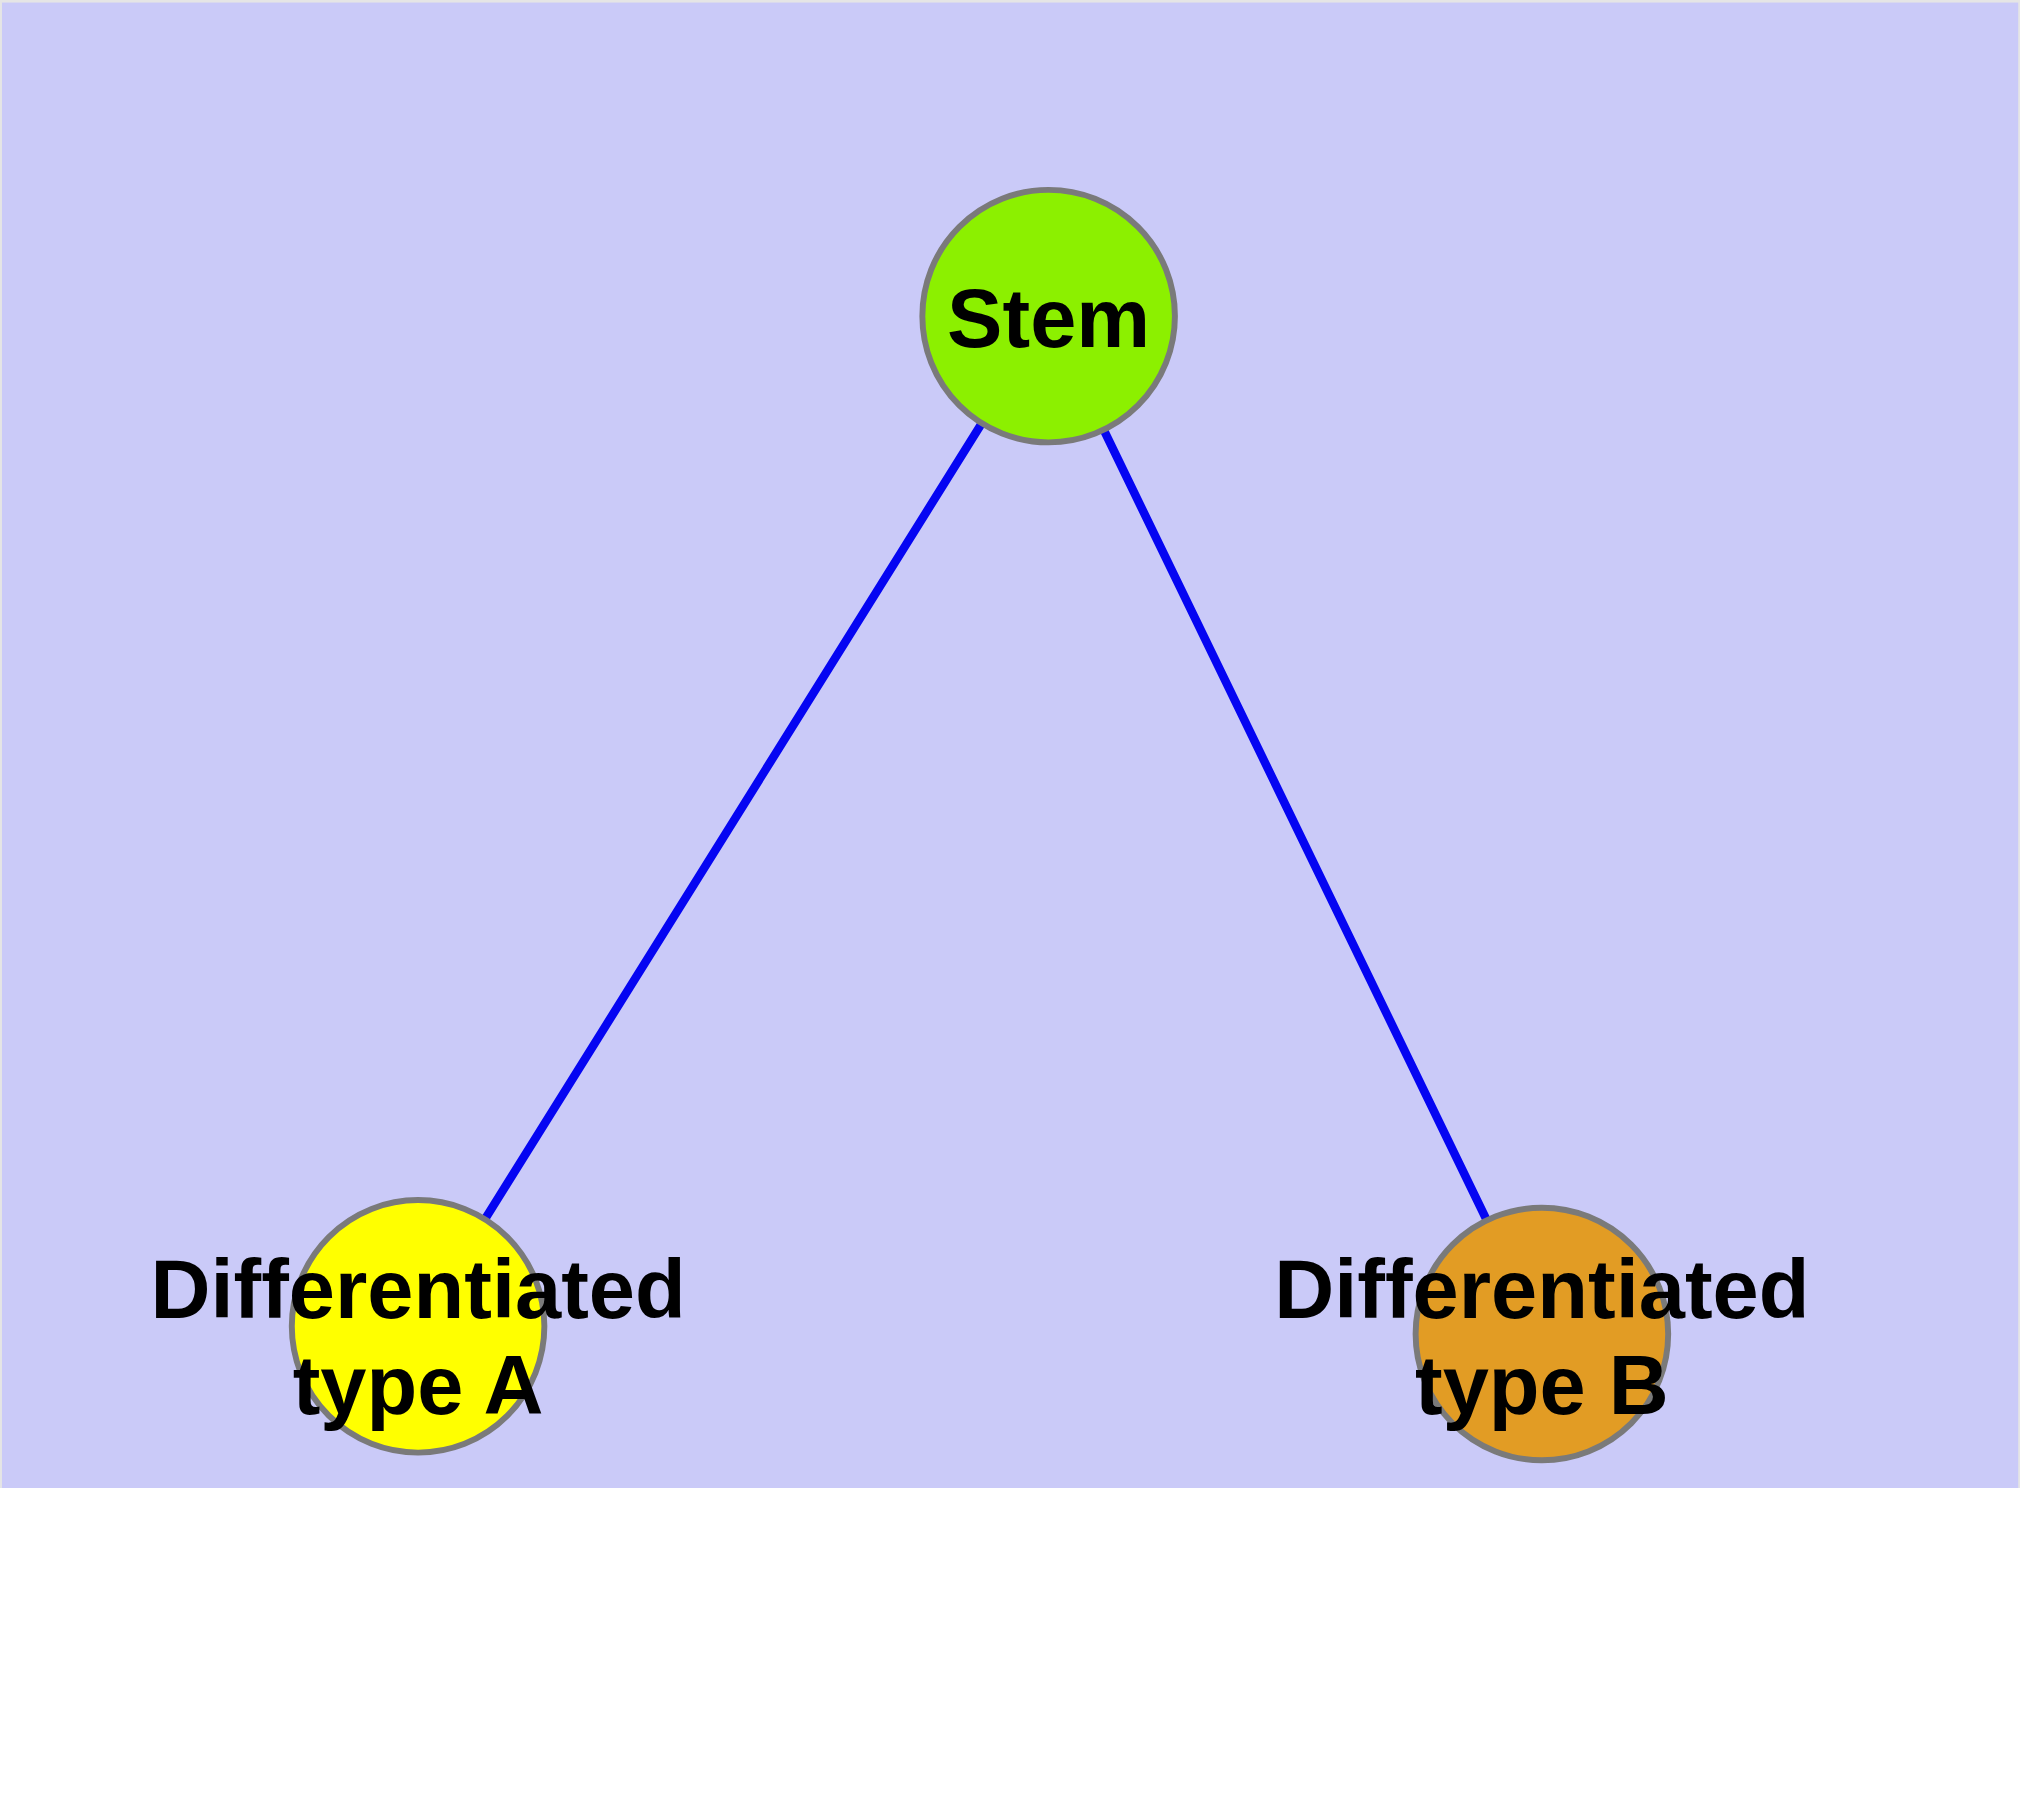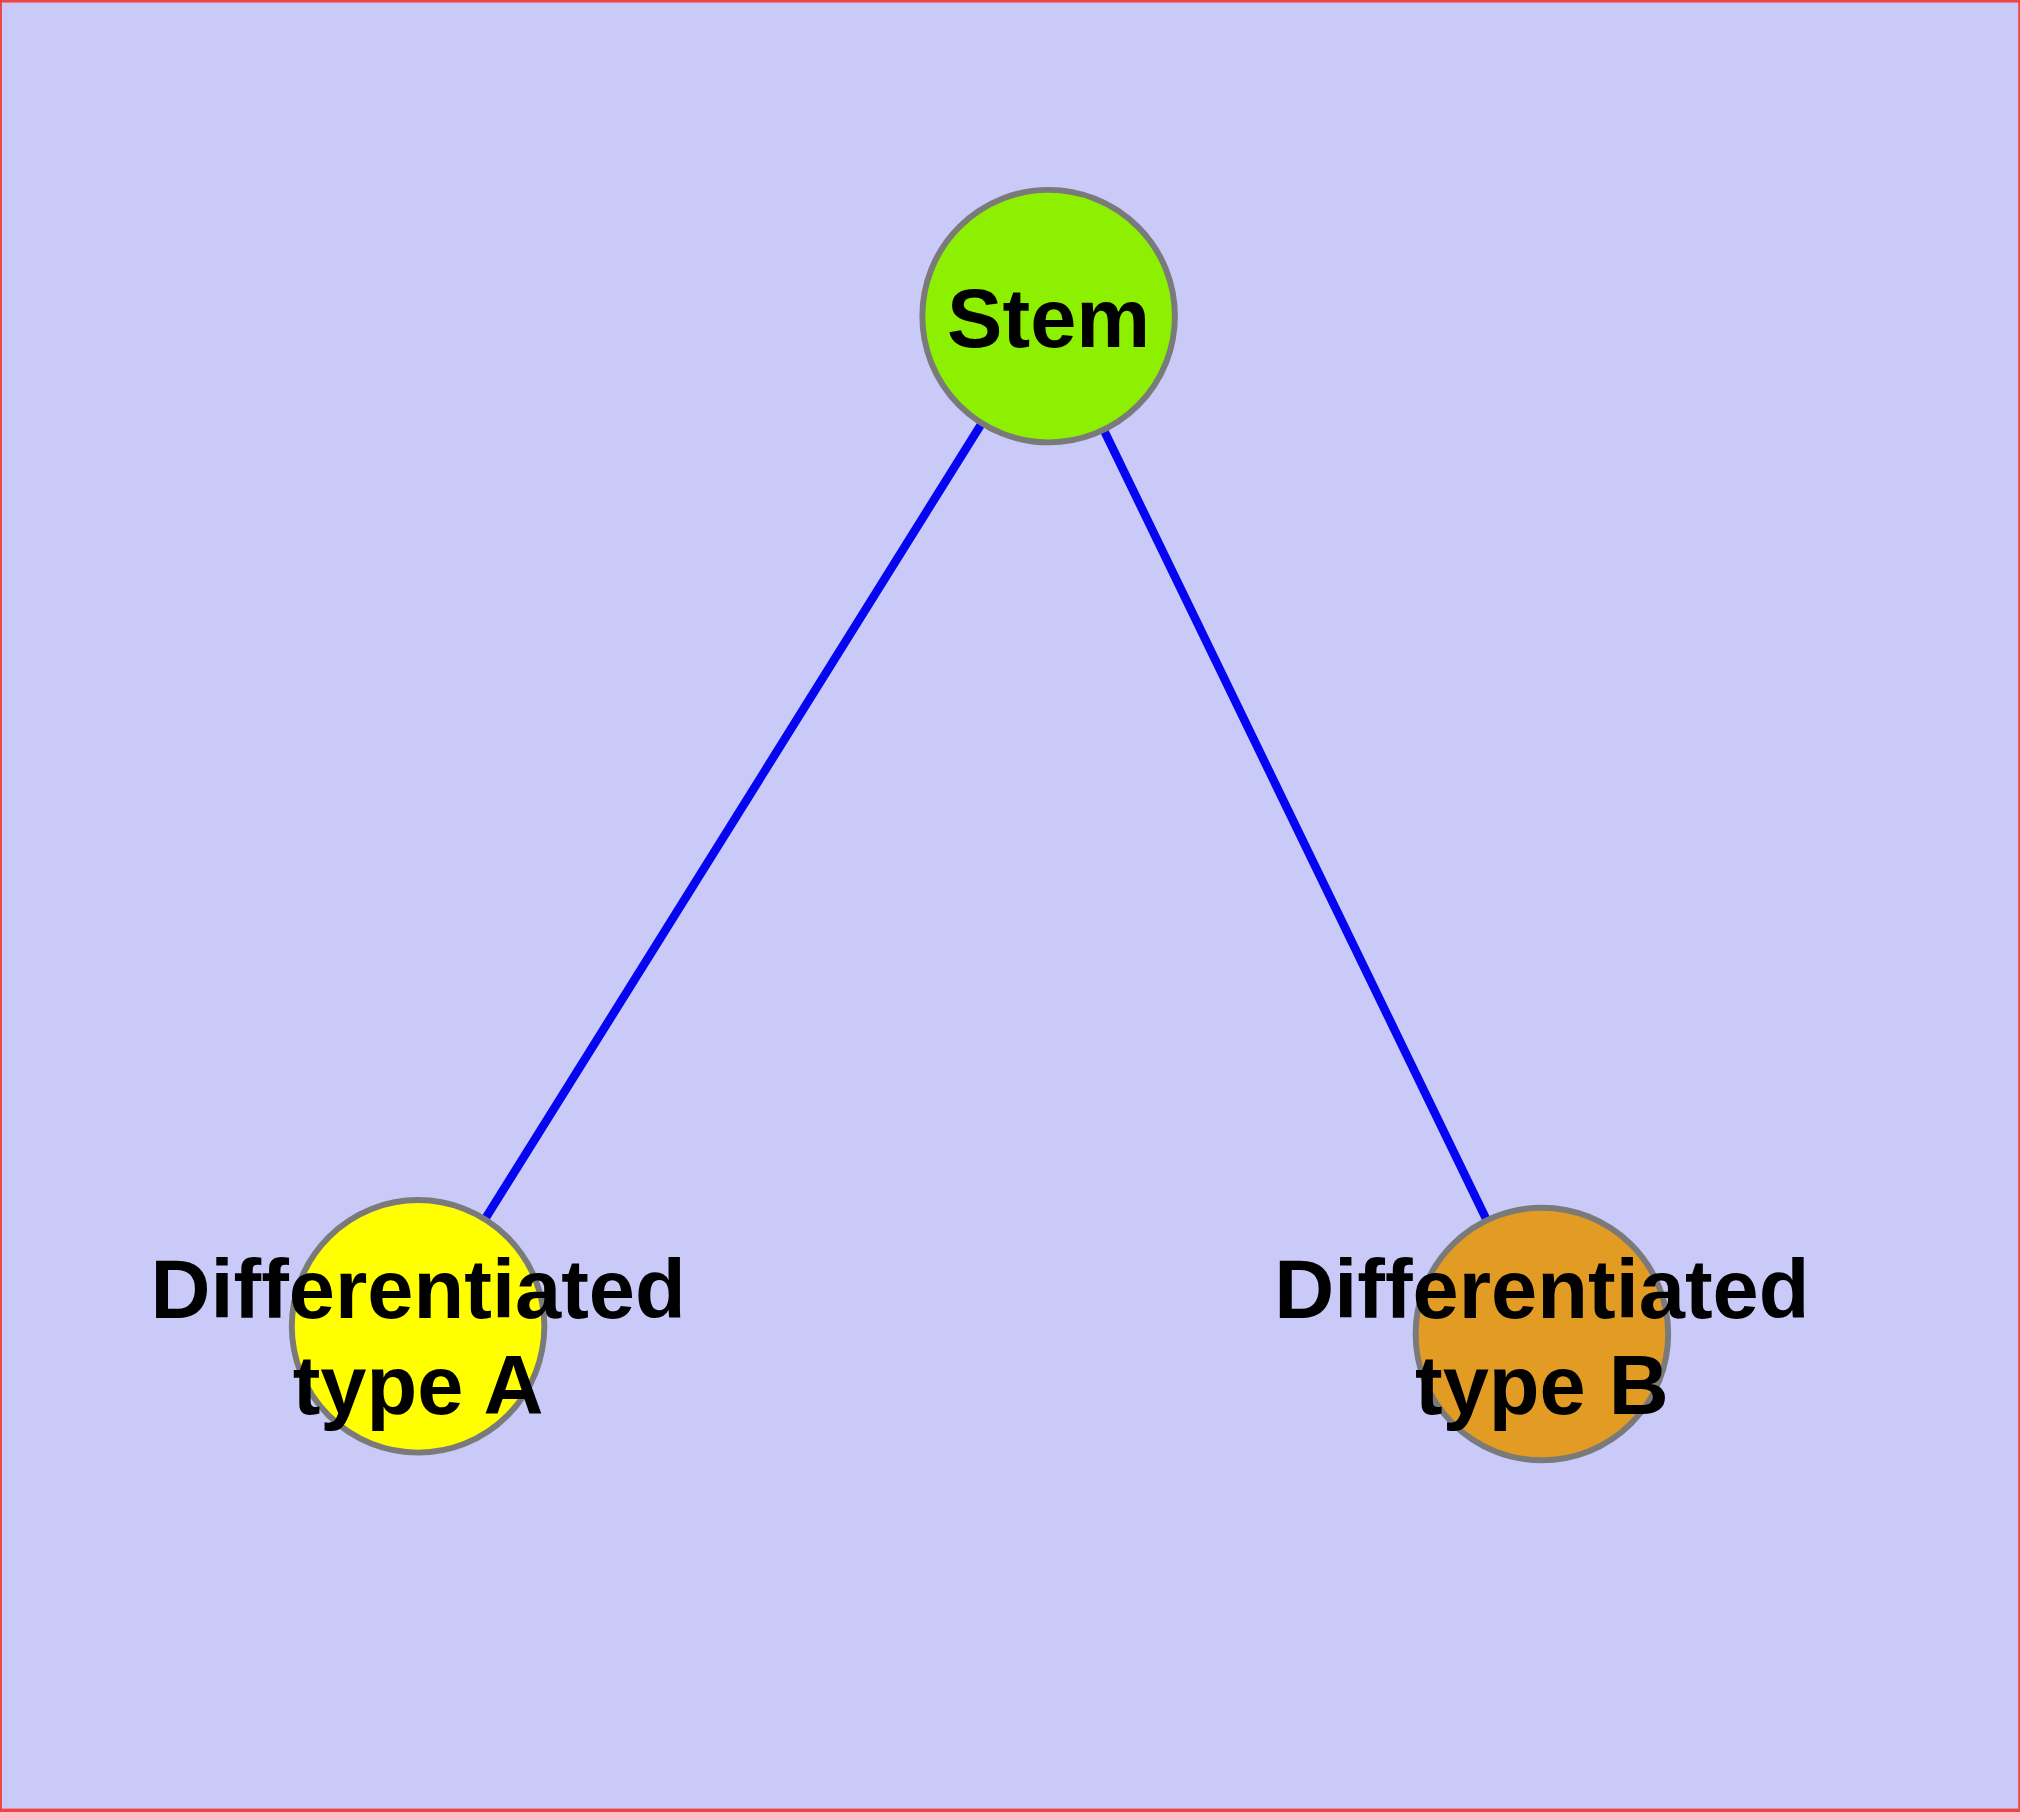--- a/index.html
+++ b/index.html
@@ -4,22 +4,22 @@
 <style>
   html, body {
     margin: 0;
     padding: 0;
     background: #ffffff;
     font-family: "Liberation Sans", sans-serif;
   }
   .stage {
     position: relative;
     width: 2021px;
-    height: 1812px;
-    background: #ef4444;
+    height: 1488px;
+    background: #e5e5e5;
     overflow: hidden;
   }
   svg.graph {
     display: block;
     position: absolute;
     top: 0;
     left: 0;
   }
   .edge {
     fill: none;

